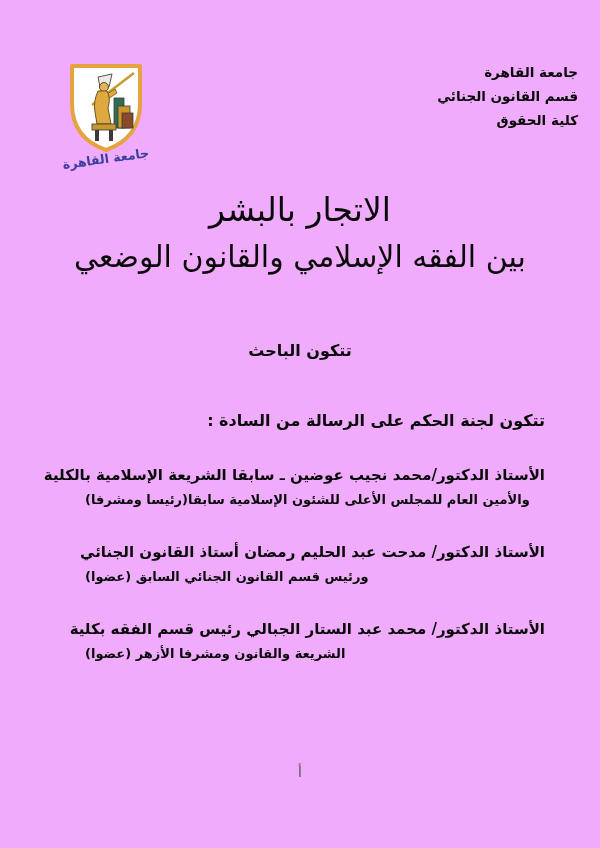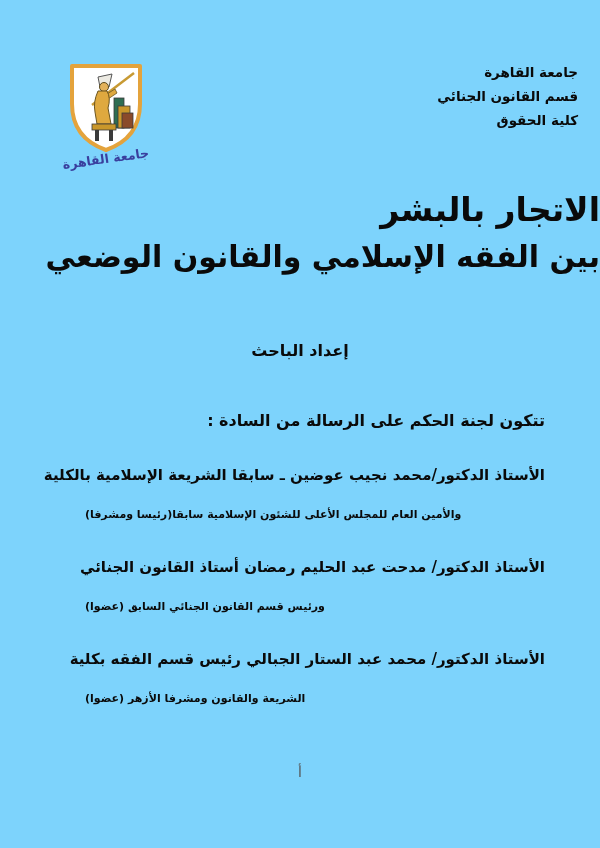--- a/index.html
+++ b/index.html
@@ -4,21 +4,21 @@
 <style>
   html, body {
     margin: 0;
     padding: 0;
     background: #fdfdfb;
   }
   .page {
     position: relative;
     width: 600px;
     height: 848px;
-    background: #7dd3fc;
+    background: #f0abfc;
     font-family: "DejaVu Sans", sans-serif;
     color: #0a0a0a;
     overflow: hidden;
   }
   
   .institution {
     position: absolute;
     top: 60px;
     right: 22px;
     direction: rtl;
@@ -35,21 +35,22 @@
     width: 96px;
     height: 112px;
   }
   
   .title-block {
     position: absolute;
     top: 186px;
     left: 0;
     right: 0;
     direction: rtl;
-    font-weight: 700;
+    text-align: center;
+    font-weight: 400;
   }
   .title-line1 {
     font-size: 33px;
     line-height: 48px;
   }
   .title-line2 {
     font-size: 30px;
     line-height: 46px;
   }
   
@@ -89,26 +90,26 @@
     margin-top: 29px;
   }
   .member .l1 {
     font-size: 15px;
     font-weight: 700;
     line-height: 25px;
     text-align: right;
     white-space: nowrap;
   }
   .member .l2 {
-    font-size: 11px;
+    font-size: 13px;
     font-weight: 700;
     line-height: 22px;
     text-align: left;
     padding-left: 30px;
-    margin-top: 16px;
+    margin-top: 1px;
     white-space: nowrap;
   }
   
   .page-letter {
     position: absolute;
     top: 764px;
     left: 0;
     right: 0;
     text-align: center;
     font-size: 14px;
@@ -152,21 +153,21 @@
       <text x="48" y="103" text-anchor="middle" font-size="12.5" font-weight="700" fill="#3A3F9E" transform="rotate(-8 48 100)">جامعة القاهرة</text>
     </svg>
   </div>
 
   <div class="title-block">
     <div class="title-line1">الاتجار بالبشر</div>
     <div class="title-line2">بين الفقه الإسلامي والقانون الوضعي</div>
   </div>
 
   <div class="author-block">
-    <div class="author-label">إعداد الباحث</div>
+    <div class="author-label">تتكون الباحث</div>
   </div>
 
   <div class="committee">
     <div class="committee-heading">تتكون لجنة الحكم على الرسالة من السادة :</div>
 
     <div class="member">
       <div class="l1">الأستاذ الدكتور/محمد نجيب عوضين ـ سابقا الشريعة الإسلامية بالكلية</div>
       <div class="l2">والأمين العام للمجلس الأعلى للشئون الإسلامية سابقا(رئيسا ومشرفا)</div>
     </div>
 

